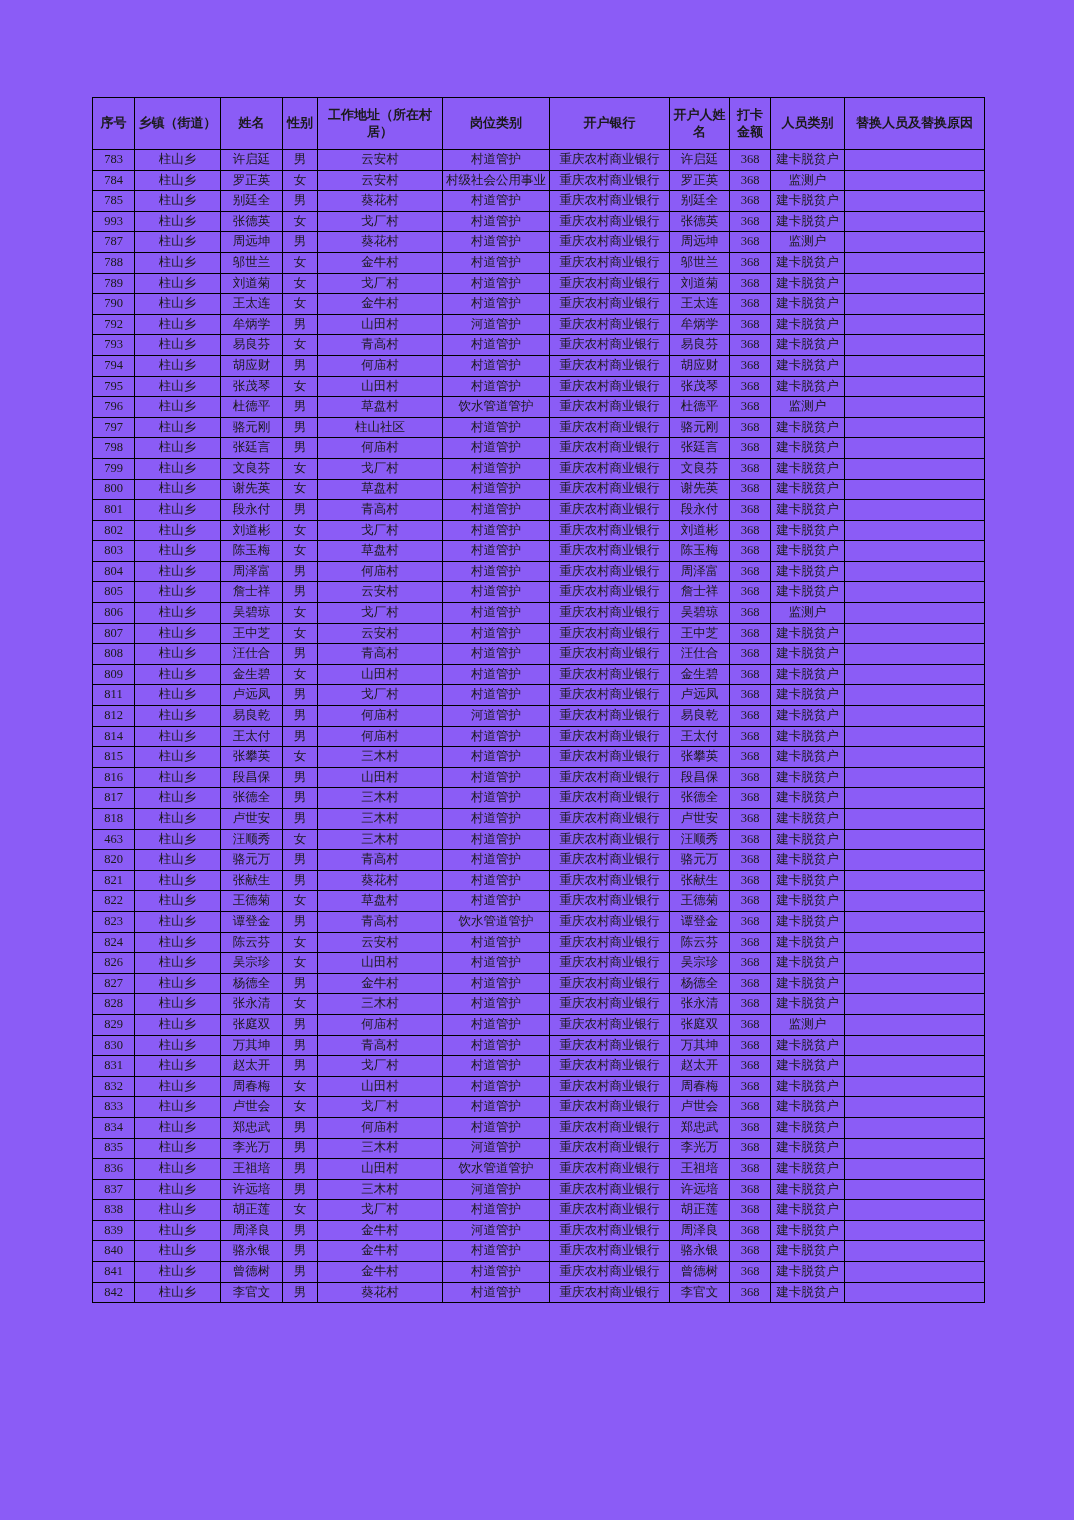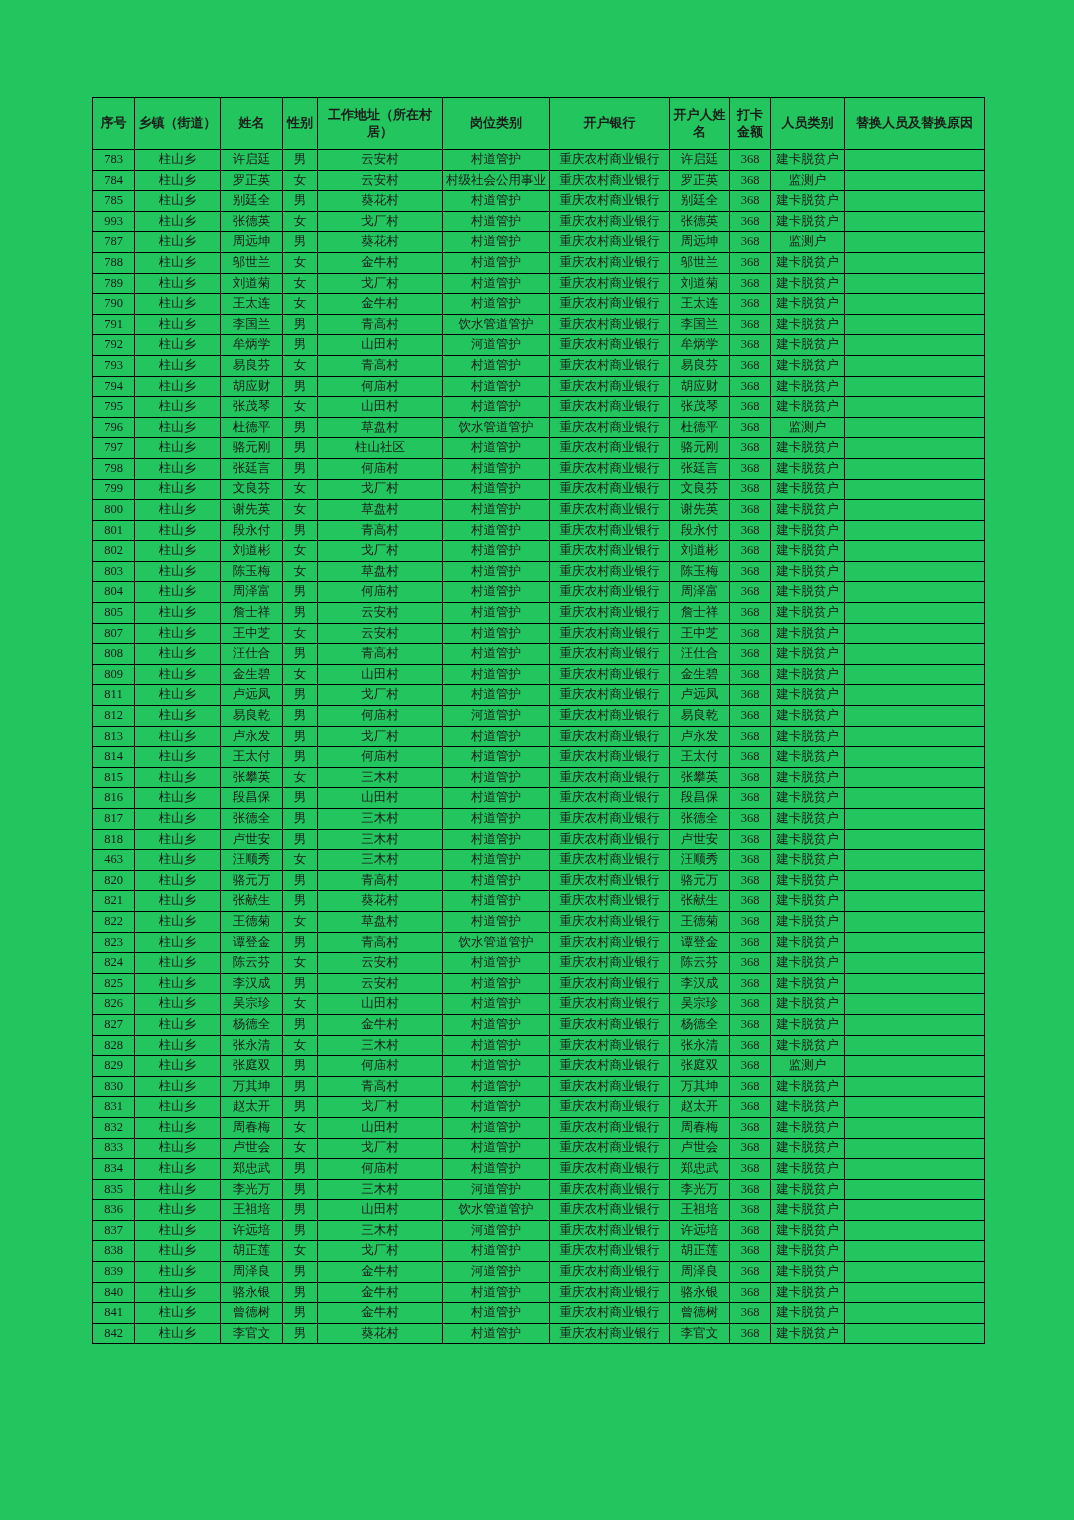--- a/index.html
+++ b/index.html
@@ -5,21 +5,21 @@
   * { margin: 0; padding: 0; box-sizing: border-box; }
   html, body {
     width: 1074px; height: 1520px;
     background: #ffffff;
     font-family: "Liberation Serif", "DejaVu Serif", serif;
     color: #1a1a1a;
   }
   .sheet {
     position: relative;
     width: 1074px; height: 1520px;
-    background: #22c55e;
+    background: #8b5cf6;
     overflow: hidden;
   }
   table.roster {
     position: absolute;
     left: 92px; top: 97px;
     width: 892px;
     border-collapse: collapse;
     table-layout: fixed;
     font-size: 12.5px;
     color: #1a1a1a;
@@ -176,444 +176,418 @@
           <td>女</td>
           <td>金牛村</td>
           <td>村道管护</td>
           <td>重庆农村商业银行</td>
           <td>王太连</td>
           <td>368</td>
           <td>建卡脱贫户</td>
           <td></td>
         </tr>
         <tr>
-          <td>791</td>
-          <td>柱山乡</td>
-          <td>李国兰</td>
+          <td>792</td>
+          <td>柱山乡</td>
+          <td>牟炳学</td>
+          <td>男</td>
+          <td>山田村</td>
+          <td>河道管护</td>
+          <td>重庆农村商业银行</td>
+          <td>牟炳学</td>
+          <td>368</td>
+          <td>建卡脱贫户</td>
+          <td></td>
+        </tr>
+        <tr>
+          <td>793</td>
+          <td>柱山乡</td>
+          <td>易良芬</td>
+          <td>女</td>
+          <td>青高村</td>
+          <td>村道管护</td>
+          <td>重庆农村商业银行</td>
+          <td>易良芬</td>
+          <td>368</td>
+          <td>建卡脱贫户</td>
+          <td></td>
+        </tr>
+        <tr>
+          <td>794</td>
+          <td>柱山乡</td>
+          <td>胡应财</td>
+          <td>男</td>
+          <td>何庙村</td>
+          <td>村道管护</td>
+          <td>重庆农村商业银行</td>
+          <td>胡应财</td>
+          <td>368</td>
+          <td>建卡脱贫户</td>
+          <td></td>
+        </tr>
+        <tr>
+          <td>795</td>
+          <td>柱山乡</td>
+          <td>张茂琴</td>
+          <td>女</td>
+          <td>山田村</td>
+          <td>村道管护</td>
+          <td>重庆农村商业银行</td>
+          <td>张茂琴</td>
+          <td>368</td>
+          <td>建卡脱贫户</td>
+          <td></td>
+        </tr>
+        <tr>
+          <td>796</td>
+          <td>柱山乡</td>
+          <td>杜德平</td>
+          <td>男</td>
+          <td>草盘村</td>
+          <td>饮水管道管护</td>
+          <td>重庆农村商业银行</td>
+          <td>杜德平</td>
+          <td>368</td>
+          <td>监测户</td>
+          <td></td>
+        </tr>
+        <tr>
+          <td>797</td>
+          <td>柱山乡</td>
+          <td>骆元刚</td>
+          <td>男</td>
+          <td>柱山社区</td>
+          <td>村道管护</td>
+          <td>重庆农村商业银行</td>
+          <td>骆元刚</td>
+          <td>368</td>
+          <td>建卡脱贫户</td>
+          <td></td>
+        </tr>
+        <tr>
+          <td>798</td>
+          <td>柱山乡</td>
+          <td>张廷言</td>
+          <td>男</td>
+          <td>何庙村</td>
+          <td>村道管护</td>
+          <td>重庆农村商业银行</td>
+          <td>张廷言</td>
+          <td>368</td>
+          <td>建卡脱贫户</td>
+          <td></td>
+        </tr>
+        <tr>
+          <td>799</td>
+          <td>柱山乡</td>
+          <td>文良芬</td>
+          <td>女</td>
+          <td>戈厂村</td>
+          <td>村道管护</td>
+          <td>重庆农村商业银行</td>
+          <td>文良芬</td>
+          <td>368</td>
+          <td>建卡脱贫户</td>
+          <td></td>
+        </tr>
+        <tr>
+          <td>800</td>
+          <td>柱山乡</td>
+          <td>谢先英</td>
+          <td>女</td>
+          <td>草盘村</td>
+          <td>村道管护</td>
+          <td>重庆农村商业银行</td>
+          <td>谢先英</td>
+          <td>368</td>
+          <td>建卡脱贫户</td>
+          <td></td>
+        </tr>
+        <tr>
+          <td>801</td>
+          <td>柱山乡</td>
+          <td>段永付</td>
+          <td>男</td>
+          <td>青高村</td>
+          <td>村道管护</td>
+          <td>重庆农村商业银行</td>
+          <td>段永付</td>
+          <td>368</td>
+          <td>建卡脱贫户</td>
+          <td></td>
+        </tr>
+        <tr>
+          <td>802</td>
+          <td>柱山乡</td>
+          <td>刘道彬</td>
+          <td>女</td>
+          <td>戈厂村</td>
+          <td>村道管护</td>
+          <td>重庆农村商业银行</td>
+          <td>刘道彬</td>
+          <td>368</td>
+          <td>建卡脱贫户</td>
+          <td></td>
+        </tr>
+        <tr>
+          <td>803</td>
+          <td>柱山乡</td>
+          <td>陈玉梅</td>
+          <td>女</td>
+          <td>草盘村</td>
+          <td>村道管护</td>
+          <td>重庆农村商业银行</td>
+          <td>陈玉梅</td>
+          <td>368</td>
+          <td>建卡脱贫户</td>
+          <td></td>
+        </tr>
+        <tr>
+          <td>804</td>
+          <td>柱山乡</td>
+          <td>周泽富</td>
+          <td>男</td>
+          <td>何庙村</td>
+          <td>村道管护</td>
+          <td>重庆农村商业银行</td>
+          <td>周泽富</td>
+          <td>368</td>
+          <td>建卡脱贫户</td>
+          <td></td>
+        </tr>
+        <tr>
+          <td>805</td>
+          <td>柱山乡</td>
+          <td>詹士祥</td>
+          <td>男</td>
+          <td>云安村</td>
+          <td>村道管护</td>
+          <td>重庆农村商业银行</td>
+          <td>詹士祥</td>
+          <td>368</td>
+          <td>建卡脱贫户</td>
+          <td></td>
+        </tr>
+        <tr>
+          <td>806</td>
+          <td>柱山乡</td>
+          <td>吴碧琼</td>
+          <td>女</td>
+          <td>戈厂村</td>
+          <td>村道管护</td>
+          <td>重庆农村商业银行</td>
+          <td>吴碧琼</td>
+          <td>368</td>
+          <td>监测户</td>
+          <td></td>
+        </tr>
+        <tr>
+          <td>807</td>
+          <td>柱山乡</td>
+          <td>王中芝</td>
+          <td>女</td>
+          <td>云安村</td>
+          <td>村道管护</td>
+          <td>重庆农村商业银行</td>
+          <td>王中芝</td>
+          <td>368</td>
+          <td>建卡脱贫户</td>
+          <td></td>
+        </tr>
+        <tr>
+          <td>808</td>
+          <td>柱山乡</td>
+          <td>汪仕合</td>
+          <td>男</td>
+          <td>青高村</td>
+          <td>村道管护</td>
+          <td>重庆农村商业银行</td>
+          <td>汪仕合</td>
+          <td>368</td>
+          <td>建卡脱贫户</td>
+          <td></td>
+        </tr>
+        <tr>
+          <td>809</td>
+          <td>柱山乡</td>
+          <td>金生碧</td>
+          <td>女</td>
+          <td>山田村</td>
+          <td>村道管护</td>
+          <td>重庆农村商业银行</td>
+          <td>金生碧</td>
+          <td>368</td>
+          <td>建卡脱贫户</td>
+          <td></td>
+        </tr>
+        <tr>
+          <td>811</td>
+          <td>柱山乡</td>
+          <td>卢远凤</td>
+          <td>男</td>
+          <td>戈厂村</td>
+          <td>村道管护</td>
+          <td>重庆农村商业银行</td>
+          <td>卢远凤</td>
+          <td>368</td>
+          <td>建卡脱贫户</td>
+          <td></td>
+        </tr>
+        <tr>
+          <td>812</td>
+          <td>柱山乡</td>
+          <td>易良乾</td>
+          <td>男</td>
+          <td>何庙村</td>
+          <td>河道管护</td>
+          <td>重庆农村商业银行</td>
+          <td>易良乾</td>
+          <td>368</td>
+          <td>建卡脱贫户</td>
+          <td></td>
+        </tr>
+        <tr>
+          <td>814</td>
+          <td>柱山乡</td>
+          <td>王太付</td>
+          <td>男</td>
+          <td>何庙村</td>
+          <td>村道管护</td>
+          <td>重庆农村商业银行</td>
+          <td>王太付</td>
+          <td>368</td>
+          <td>建卡脱贫户</td>
+          <td></td>
+        </tr>
+        <tr>
+          <td>815</td>
+          <td>柱山乡</td>
+          <td>张攀英</td>
+          <td>女</td>
+          <td>三木村</td>
+          <td>村道管护</td>
+          <td>重庆农村商业银行</td>
+          <td>张攀英</td>
+          <td>368</td>
+          <td>建卡脱贫户</td>
+          <td></td>
+        </tr>
+        <tr>
+          <td>816</td>
+          <td>柱山乡</td>
+          <td>段昌保</td>
+          <td>男</td>
+          <td>山田村</td>
+          <td>村道管护</td>
+          <td>重庆农村商业银行</td>
+          <td>段昌保</td>
+          <td>368</td>
+          <td>建卡脱贫户</td>
+          <td></td>
+        </tr>
+        <tr>
+          <td>817</td>
+          <td>柱山乡</td>
+          <td>张德全</td>
+          <td>男</td>
+          <td>三木村</td>
+          <td>村道管护</td>
+          <td>重庆农村商业银行</td>
+          <td>张德全</td>
+          <td>368</td>
+          <td>建卡脱贫户</td>
+          <td></td>
+        </tr>
+        <tr>
+          <td>818</td>
+          <td>柱山乡</td>
+          <td>卢世安</td>
+          <td>男</td>
+          <td>三木村</td>
+          <td>村道管护</td>
+          <td>重庆农村商业银行</td>
+          <td>卢世安</td>
+          <td>368</td>
+          <td>建卡脱贫户</td>
+          <td></td>
+        </tr>
+        <tr>
+          <td>463</td>
+          <td>柱山乡</td>
+          <td>汪顺秀</td>
+          <td>女</td>
+          <td>三木村</td>
+          <td>村道管护</td>
+          <td>重庆农村商业银行</td>
+          <td>汪顺秀</td>
+          <td>368</td>
+          <td>建卡脱贫户</td>
+          <td></td>
+        </tr>
+        <tr>
+          <td>820</td>
+          <td>柱山乡</td>
+          <td>骆元万</td>
+          <td>男</td>
+          <td>青高村</td>
+          <td>村道管护</td>
+          <td>重庆农村商业银行</td>
+          <td>骆元万</td>
+          <td>368</td>
+          <td>建卡脱贫户</td>
+          <td></td>
+        </tr>
+        <tr>
+          <td>821</td>
+          <td>柱山乡</td>
+          <td>张献生</td>
+          <td>男</td>
+          <td>葵花村</td>
+          <td>村道管护</td>
+          <td>重庆农村商业银行</td>
+          <td>张献生</td>
+          <td>368</td>
+          <td>建卡脱贫户</td>
+          <td></td>
+        </tr>
+        <tr>
+          <td>822</td>
+          <td>柱山乡</td>
+          <td>王德菊</td>
+          <td>女</td>
+          <td>草盘村</td>
+          <td>村道管护</td>
+          <td>重庆农村商业银行</td>
+          <td>王德菊</td>
+          <td>368</td>
+          <td>建卡脱贫户</td>
+          <td></td>
+        </tr>
+        <tr>
+          <td>823</td>
+          <td>柱山乡</td>
+          <td>谭登金</td>
           <td>男</td>
           <td>青高村</td>
           <td>饮水管道管护</td>
           <td>重庆农村商业银行</td>
-          <td>李国兰</td>
-          <td>368</td>
-          <td>建卡脱贫户</td>
-          <td></td>
-        </tr>
-        <tr>
-          <td>792</td>
-          <td>柱山乡</td>
-          <td>牟炳学</td>
-          <td>男</td>
-          <td>山田村</td>
-          <td>河道管护</td>
-          <td>重庆农村商业银行</td>
-          <td>牟炳学</td>
-          <td>368</td>
-          <td>建卡脱贫户</td>
-          <td></td>
-        </tr>
-        <tr>
-          <td>793</td>
-          <td>柱山乡</td>
-          <td>易良芬</td>
-          <td>女</td>
-          <td>青高村</td>
-          <td>村道管护</td>
-          <td>重庆农村商业银行</td>
-          <td>易良芬</td>
-          <td>368</td>
-          <td>建卡脱贫户</td>
-          <td></td>
-        </tr>
-        <tr>
-          <td>794</td>
-          <td>柱山乡</td>
-          <td>胡应财</td>
-          <td>男</td>
-          <td>何庙村</td>
-          <td>村道管护</td>
-          <td>重庆农村商业银行</td>
-          <td>胡应财</td>
-          <td>368</td>
-          <td>建卡脱贫户</td>
-          <td></td>
-        </tr>
-        <tr>
-          <td>795</td>
-          <td>柱山乡</td>
-          <td>张茂琴</td>
-          <td>女</td>
-          <td>山田村</td>
-          <td>村道管护</td>
-          <td>重庆农村商业银行</td>
-          <td>张茂琴</td>
-          <td>368</td>
-          <td>建卡脱贫户</td>
-          <td></td>
-        </tr>
-        <tr>
-          <td>796</td>
-          <td>柱山乡</td>
-          <td>杜德平</td>
-          <td>男</td>
-          <td>草盘村</td>
-          <td>饮水管道管护</td>
-          <td>重庆农村商业银行</td>
-          <td>杜德平</td>
-          <td>368</td>
-          <td>监测户</td>
-          <td></td>
-        </tr>
-        <tr>
-          <td>797</td>
-          <td>柱山乡</td>
-          <td>骆元刚</td>
-          <td>男</td>
-          <td>柱山社区</td>
-          <td>村道管护</td>
-          <td>重庆农村商业银行</td>
-          <td>骆元刚</td>
-          <td>368</td>
-          <td>建卡脱贫户</td>
-          <td></td>
-        </tr>
-        <tr>
-          <td>798</td>
-          <td>柱山乡</td>
-          <td>张廷言</td>
-          <td>男</td>
-          <td>何庙村</td>
-          <td>村道管护</td>
-          <td>重庆农村商业银行</td>
-          <td>张廷言</td>
-          <td>368</td>
-          <td>建卡脱贫户</td>
-          <td></td>
-        </tr>
-        <tr>
-          <td>799</td>
-          <td>柱山乡</td>
-          <td>文良芬</td>
-          <td>女</td>
-          <td>戈厂村</td>
-          <td>村道管护</td>
-          <td>重庆农村商业银行</td>
-          <td>文良芬</td>
-          <td>368</td>
-          <td>建卡脱贫户</td>
-          <td></td>
-        </tr>
-        <tr>
-          <td>800</td>
-          <td>柱山乡</td>
-          <td>谢先英</td>
-          <td>女</td>
-          <td>草盘村</td>
-          <td>村道管护</td>
-          <td>重庆农村商业银行</td>
-          <td>谢先英</td>
-          <td>368</td>
-          <td>建卡脱贫户</td>
-          <td></td>
-        </tr>
-        <tr>
-          <td>801</td>
-          <td>柱山乡</td>
-          <td>段永付</td>
-          <td>男</td>
-          <td>青高村</td>
-          <td>村道管护</td>
-          <td>重庆农村商业银行</td>
-          <td>段永付</td>
-          <td>368</td>
-          <td>建卡脱贫户</td>
-          <td></td>
-        </tr>
-        <tr>
-          <td>802</td>
-          <td>柱山乡</td>
-          <td>刘道彬</td>
-          <td>女</td>
-          <td>戈厂村</td>
-          <td>村道管护</td>
-          <td>重庆农村商业银行</td>
-          <td>刘道彬</td>
-          <td>368</td>
-          <td>建卡脱贫户</td>
-          <td></td>
-        </tr>
-        <tr>
-          <td>803</td>
-          <td>柱山乡</td>
-          <td>陈玉梅</td>
-          <td>女</td>
-          <td>草盘村</td>
-          <td>村道管护</td>
-          <td>重庆农村商业银行</td>
-          <td>陈玉梅</td>
-          <td>368</td>
-          <td>建卡脱贫户</td>
-          <td></td>
-        </tr>
-        <tr>
-          <td>804</td>
-          <td>柱山乡</td>
-          <td>周泽富</td>
-          <td>男</td>
-          <td>何庙村</td>
-          <td>村道管护</td>
-          <td>重庆农村商业银行</td>
-          <td>周泽富</td>
-          <td>368</td>
-          <td>建卡脱贫户</td>
-          <td></td>
-        </tr>
-        <tr>
-          <td>805</td>
-          <td>柱山乡</td>
-          <td>詹士祥</td>
-          <td>男</td>
+          <td>谭登金</td>
+          <td>368</td>
+          <td>建卡脱贫户</td>
+          <td></td>
+        </tr>
+        <tr>
+          <td>824</td>
+          <td>柱山乡</td>
+          <td>陈云芬</td>
+          <td>女</td>
           <td>云安村</td>
           <td>村道管护</td>
           <td>重庆农村商业银行</td>
-          <td>詹士祥</td>
-          <td>368</td>
-          <td>建卡脱贫户</td>
-          <td></td>
-        </tr>
-        <tr>
-          <td>807</td>
-          <td>柱山乡</td>
-          <td>王中芝</td>
-          <td>女</td>
-          <td>云安村</td>
-          <td>村道管护</td>
-          <td>重庆农村商业银行</td>
-          <td>王中芝</td>
-          <td>368</td>
-          <td>建卡脱贫户</td>
-          <td></td>
-        </tr>
-        <tr>
-          <td>808</td>
-          <td>柱山乡</td>
-          <td>汪仕合</td>
-          <td>男</td>
-          <td>青高村</td>
-          <td>村道管护</td>
-          <td>重庆农村商业银行</td>
-          <td>汪仕合</td>
-          <td>368</td>
-          <td>建卡脱贫户</td>
-          <td></td>
-        </tr>
-        <tr>
-          <td>809</td>
-          <td>柱山乡</td>
-          <td>金生碧</td>
-          <td>女</td>
-          <td>山田村</td>
-          <td>村道管护</td>
-          <td>重庆农村商业银行</td>
-          <td>金生碧</td>
-          <td>368</td>
-          <td>建卡脱贫户</td>
-          <td></td>
-        </tr>
-        <tr>
-          <td>811</td>
-          <td>柱山乡</td>
-          <td>卢远凤</td>
-          <td>男</td>
-          <td>戈厂村</td>
-          <td>村道管护</td>
-          <td>重庆农村商业银行</td>
-          <td>卢远凤</td>
-          <td>368</td>
-          <td>建卡脱贫户</td>
-          <td></td>
-        </tr>
-        <tr>
-          <td>812</td>
-          <td>柱山乡</td>
-          <td>易良乾</td>
-          <td>男</td>
-          <td>何庙村</td>
-          <td>河道管护</td>
-          <td>重庆农村商业银行</td>
-          <td>易良乾</td>
-          <td>368</td>
-          <td>建卡脱贫户</td>
-          <td></td>
-        </tr>
-        <tr>
-          <td>813</td>
-          <td>柱山乡</td>
-          <td>卢永发</td>
-          <td>男</td>
-          <td>戈厂村</td>
-          <td>村道管护</td>
-          <td>重庆农村商业银行</td>
-          <td>卢永发</td>
-          <td>368</td>
-          <td>建卡脱贫户</td>
-          <td></td>
-        </tr>
-        <tr>
-          <td>814</td>
-          <td>柱山乡</td>
-          <td>王太付</td>
-          <td>男</td>
-          <td>何庙村</td>
-          <td>村道管护</td>
-          <td>重庆农村商业银行</td>
-          <td>王太付</td>
-          <td>368</td>
-          <td>建卡脱贫户</td>
-          <td></td>
-        </tr>
-        <tr>
-          <td>815</td>
-          <td>柱山乡</td>
-          <td>张攀英</td>
-          <td>女</td>
-          <td>三木村</td>
-          <td>村道管护</td>
-          <td>重庆农村商业银行</td>
-          <td>张攀英</td>
-          <td>368</td>
-          <td>建卡脱贫户</td>
-          <td></td>
-        </tr>
-        <tr>
-          <td>816</td>
-          <td>柱山乡</td>
-          <td>段昌保</td>
-          <td>男</td>
-          <td>山田村</td>
-          <td>村道管护</td>
-          <td>重庆农村商业银行</td>
-          <td>段昌保</td>
-          <td>368</td>
-          <td>建卡脱贫户</td>
-          <td></td>
-        </tr>
-        <tr>
-          <td>817</td>
-          <td>柱山乡</td>
-          <td>张德全</td>
-          <td>男</td>
-          <td>三木村</td>
-          <td>村道管护</td>
-          <td>重庆农村商业银行</td>
-          <td>张德全</td>
-          <td>368</td>
-          <td>建卡脱贫户</td>
-          <td></td>
-        </tr>
-        <tr>
-          <td>818</td>
-          <td>柱山乡</td>
-          <td>卢世安</td>
-          <td>男</td>
-          <td>三木村</td>
-          <td>村道管护</td>
-          <td>重庆农村商业银行</td>
-          <td>卢世安</td>
-          <td>368</td>
-          <td>建卡脱贫户</td>
-          <td></td>
-        </tr>
-        <tr>
-          <td>463</td>
-          <td>柱山乡</td>
-          <td>汪顺秀</td>
-          <td>女</td>
-          <td>三木村</td>
-          <td>村道管护</td>
-          <td>重庆农村商业银行</td>
-          <td>汪顺秀</td>
-          <td>368</td>
-          <td>建卡脱贫户</td>
-          <td></td>
-        </tr>
-        <tr>
-          <td>820</td>
-          <td>柱山乡</td>
-          <td>骆元万</td>
-          <td>男</td>
-          <td>青高村</td>
-          <td>村道管护</td>
-          <td>重庆农村商业银行</td>
-          <td>骆元万</td>
-          <td>368</td>
-          <td>建卡脱贫户</td>
-          <td></td>
-        </tr>
-        <tr>
-          <td>821</td>
-          <td>柱山乡</td>
-          <td>张献生</td>
-          <td>男</td>
-          <td>葵花村</td>
-          <td>村道管护</td>
-          <td>重庆农村商业银行</td>
-          <td>张献生</td>
-          <td>368</td>
-          <td>建卡脱贫户</td>
-          <td></td>
-        </tr>
-        <tr>
-          <td>822</td>
-          <td>柱山乡</td>
-          <td>王德菊</td>
-          <td>女</td>
-          <td>草盘村</td>
-          <td>村道管护</td>
-          <td>重庆农村商业银行</td>
-          <td>王德菊</td>
-          <td>368</td>
-          <td>建卡脱贫户</td>
-          <td></td>
-        </tr>
-        <tr>
-          <td>823</td>
-          <td>柱山乡</td>
-          <td>谭登金</td>
-          <td>男</td>
-          <td>青高村</td>
-          <td>饮水管道管护</td>
-          <td>重庆农村商业银行</td>
-          <td>谭登金</td>
-          <td>368</td>
-          <td>建卡脱贫户</td>
-          <td></td>
-        </tr>
-        <tr>
-          <td>824</td>
-          <td>柱山乡</td>
           <td>陈云芬</td>
-          <td>女</td>
-          <td>云安村</td>
-          <td>村道管护</td>
-          <td>重庆农村商业银行</td>
-          <td>陈云芬</td>
-          <td>368</td>
-          <td>建卡脱贫户</td>
-          <td></td>
-        </tr>
-        <tr>
-          <td>825</td>
-          <td>柱山乡</td>
-          <td>李汉成</td>
-          <td>男</td>
-          <td>云安村</td>
-          <td>村道管护</td>
-          <td>重庆农村商业银行</td>
-          <td>李汉成</td>
           <td>368</td>
           <td>建卡脱贫户</td>
           <td></td>
         </tr>
         <tr>
           <td>826</td>
           <td>柱山乡</td>
           <td>吴宗珍</td>
           <td>女</td>
           <td>山田村</td>

